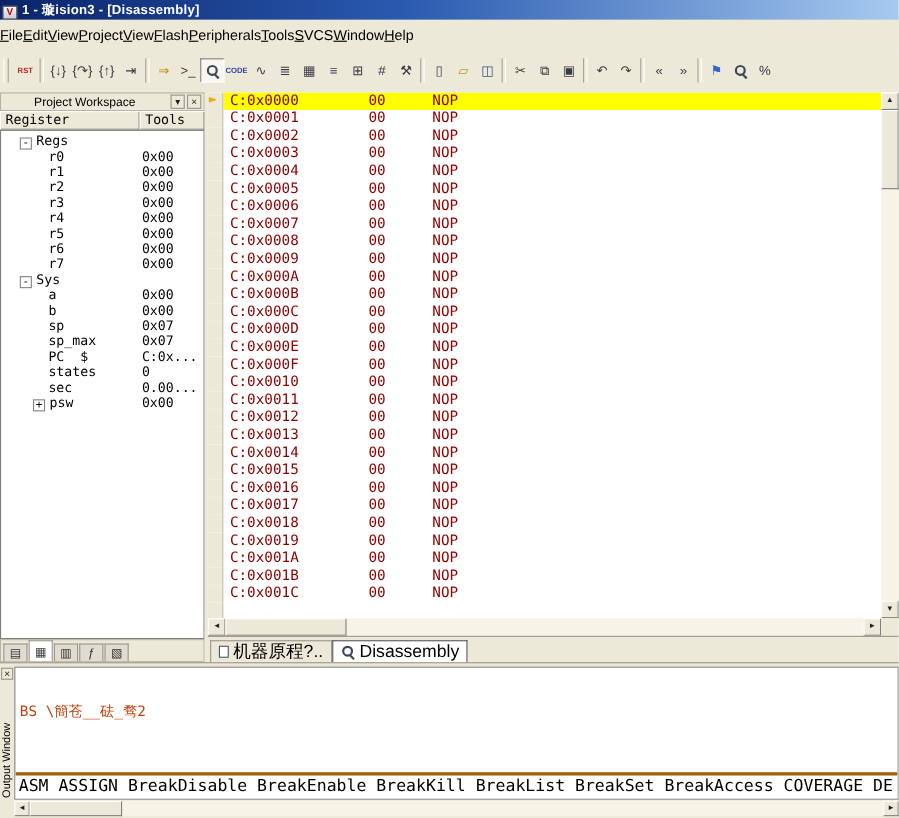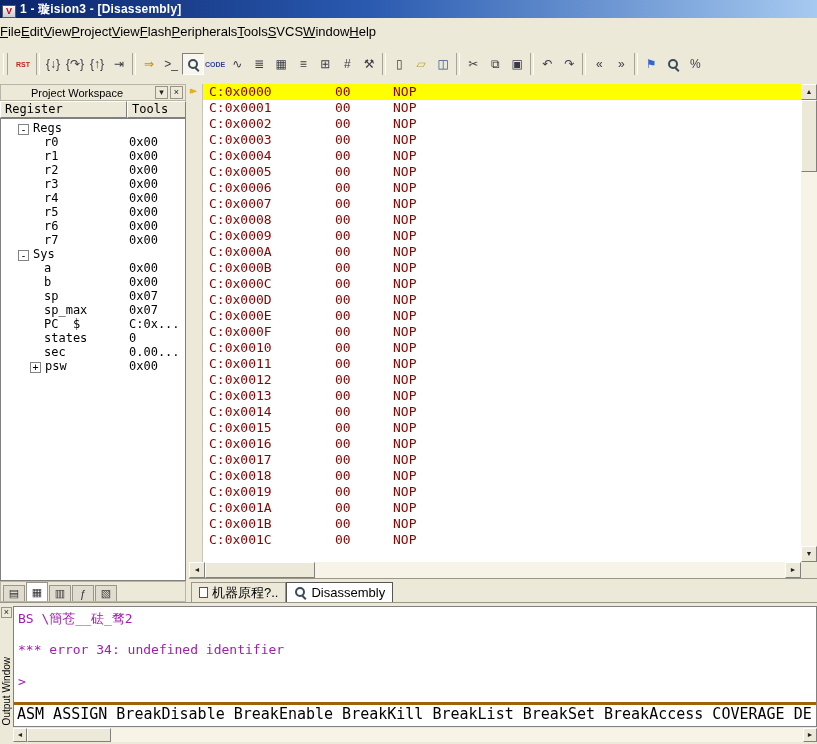--- a/index.html
+++ b/index.html
@@ -64,32 +64,32 @@
   .dbytes{width:58px;}
   .dmn{flex:1;}
   .gutter-fill{position:absolute;left:0;top:464px;width:14px;height:14px;background:#ece9d8;border-right:1px solid #c8c4b8;box-sizing:border-box;}
   .vscroll{position:absolute;right:0;top:0;width:16px;height:478px;background:#f7f4e7;}
   .sb-btn{position:absolute;width:16px;height:16px;background:#ece9d8;border:1px solid;border-color:#fff #808080 #808080 #fff;box-sizing:border-box;font-size:7px;text-align:center;line-height:13px;color:#222;}
   .vthumb{position:absolute;left:0;top:16px;width:16px;height:72px;background:#ece9d8;border:1px solid;border-color:#fff #808080 #808080 #fff;box-sizing:border-box;}
   .hscroll{position:absolute;left:0;right:16px;bottom:24px;height:16px;background:#f7f4e7;}
   .hthumb{position:absolute;left:16px;top:0;width:110px;height:16px;background:#ece9d8;border:1px solid;border-color:#fff #808080 #808080 #fff;box-sizing:border-box;}
   .sb-corner{position:absolute;right:0;bottom:24px;width:16px;height:16px;background:#ece9d8;}
   .doc-tabs{position:absolute;left:0;right:0;bottom:0;height:24px;background:#ece9d8;border-top:1px solid #9a968a;display:flex;align-items:flex-end;padding-left:2px;box-sizing:border-box;}
-  .dtab{display:flex;align-items:center;gap:4px;height:20px;padding:0 7px;font-size:13px;border:1px solid #9a968a;border-bottom:none;background:#ece9d8;color:#000;box-sizing:border-box;}
+  .dtab{display:flex;align-items:center;gap:4px;height:20px;padding:0 7px;font-size:16px;border:1px solid #9a968a;border-bottom:none;background:#ece9d8;color:#000;box-sizing:border-box;}
   .dtab.active{background:#fff;border-color:#555;}
   .icon-page{width:9px;height:11px;background:#fff;border:1px solid #456;box-sizing:border-box;}
 
   
   .output{position:absolute;left:0;top:602px;right:0;bottom:0;background:#ece9d8;border-top:1px solid #9a968a;}
   .out-side{position:absolute;left:0;top:3px;width:13px;bottom:17px;display:flex;flex-direction:column;align-items:center;}
   .out-close{width:11px;height:11px;border:1px solid #989488;background:#ece9d8;font:9px/9px "Liberation Sans",sans-serif;text-align:center;color:#222;margin-top:1px;box-sizing:border-box;}
   .out-label{margin-top:auto;writing-mode:vertical-rl;transform:rotate(180deg);font-size:10px;color:#000;margin-bottom:2px;white-space:nowrap;}
   .out-body{position:absolute;left:13px;right:0;top:3px;bottom:17px;background:#fff;border:1px solid #808080;box-sizing:border-box;overflow:hidden;}
   .out-lines{padding:3px 4px 0;}
-  .oline{height:16px;line-height:16px;font:13px "DejaVu Sans Mono",monospace;white-space:pre;color:#a21caf;}
+  .oline{height:16px;line-height:16px;font:13px "DejaVu Sans Mono",monospace;white-space:pre;color:#c2410c;margin-top:28px;}
   .help-line{position:absolute;left:0;right:0;bottom:0;height:21px;line-height:20px;border-top:3px solid #a16207;font:15px "DejaVu Sans Mono",monospace;white-space:pre;padding-left:3px;background:#fff;color:#000;overflow:hidden;}
   .ohscroll{position:absolute;left:13px;right:0;bottom:2px;height:14px;background:#f7f4e7;}
   .ohscroll .sb-btn{width:14px;height:14px;line-height:11px;}
   .ohthumb{position:absolute;left:14px;top:0;width:84px;height:14px;background:#ece9d8;border:1px solid;border-color:#fff #808080 #808080 #fff;box-sizing:border-box;}
 </style>
 </head>
 <body>
 
 <div class="titlebar">
   <span class="app-icon"></span>

